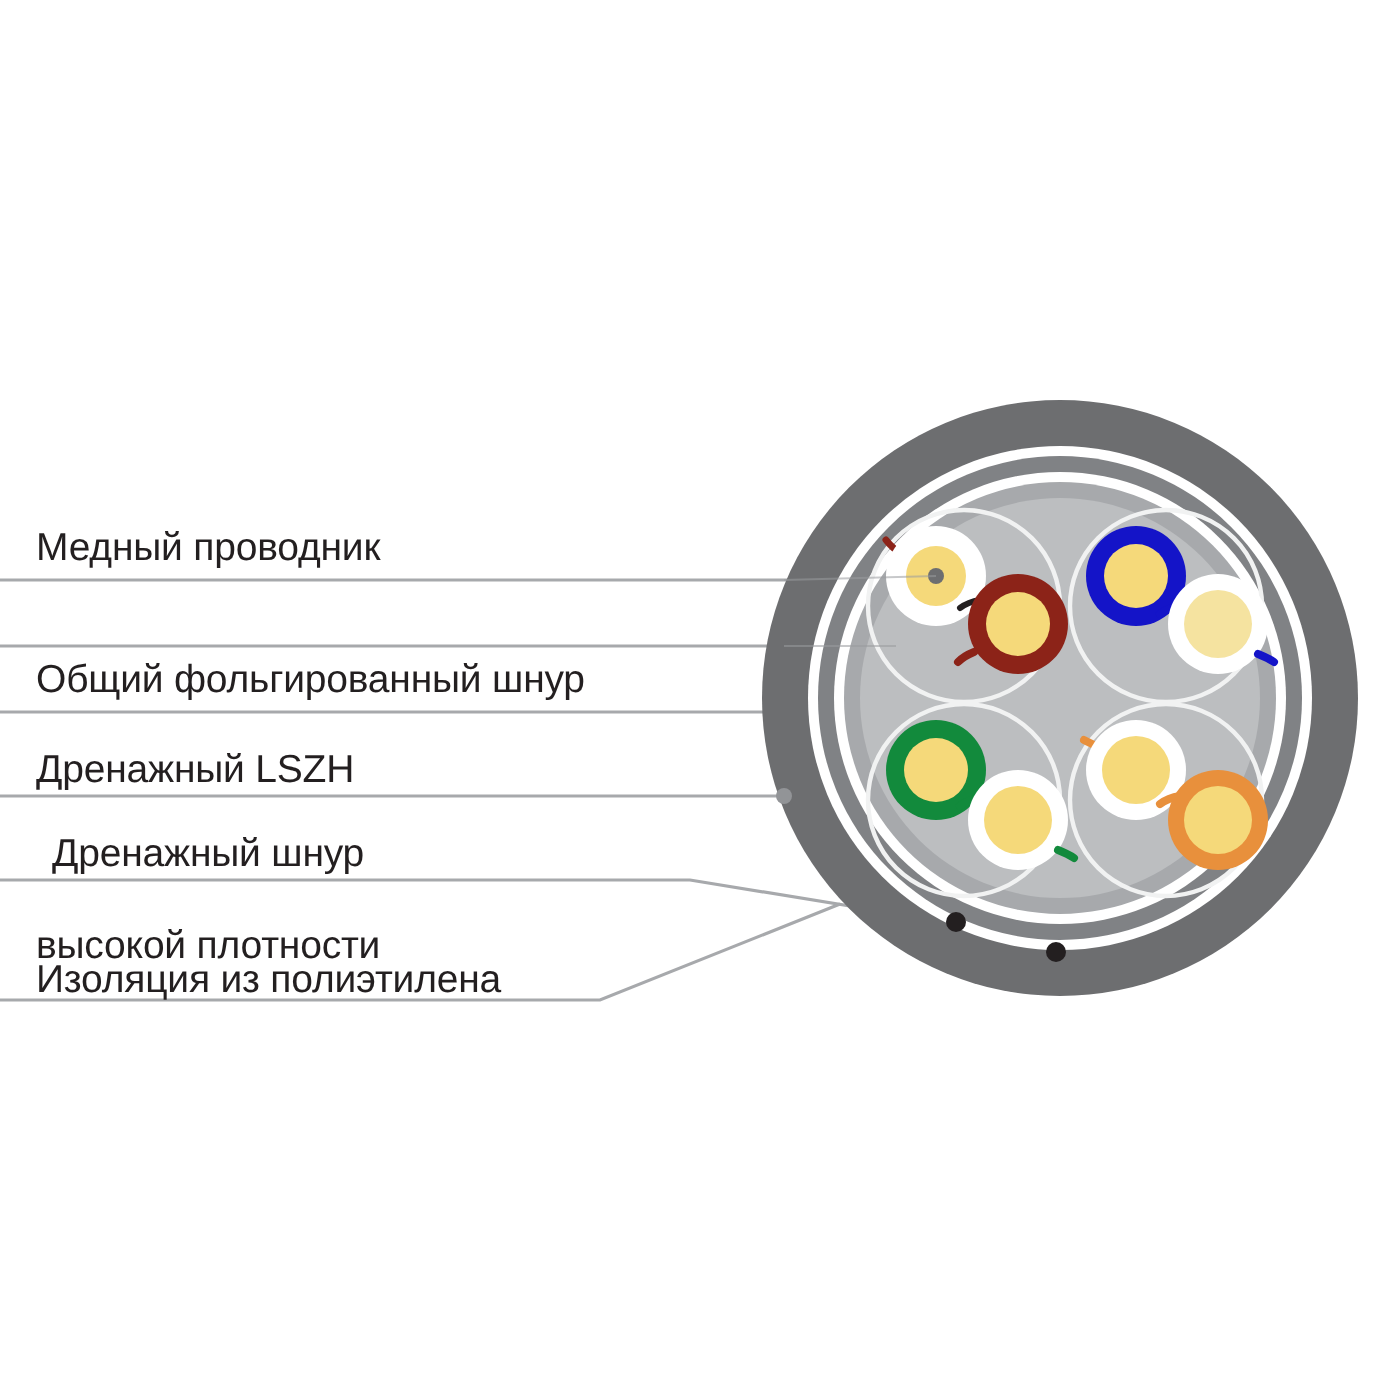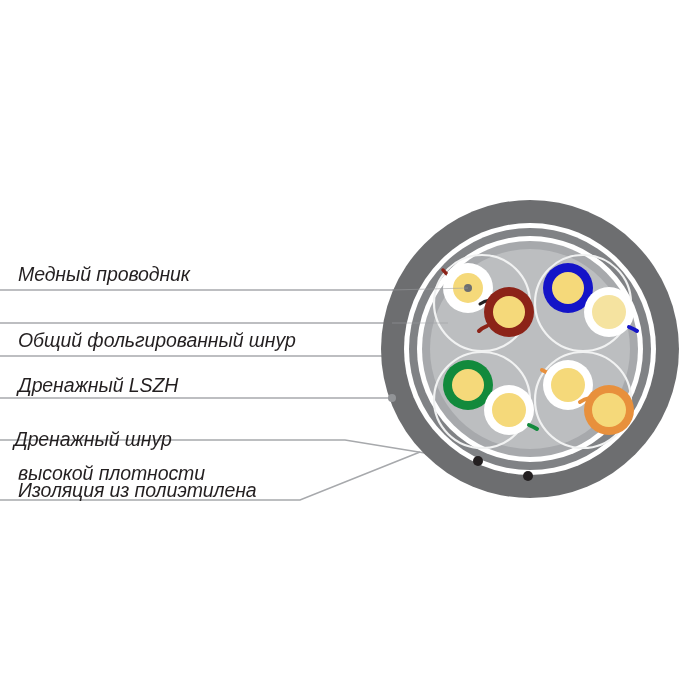--- a/index.html
+++ b/index.html
@@ -9,21 +9,20 @@
   }
   body {
     font-family: "Liberation Sans", sans-serif;
   }
   #stage {
     position: relative;
     width: 692px;
     height: 700px;
     background: #ffffff;
     overflow: hidden;
-    font-style: italic;
   }
   #diagram-svg {
     position: absolute;
     left: 0;
     top: 0;
     width: 700px;
     height: 700px;
     display: block;
   }
   .callout-label {
@@ -129,19 +128,19 @@
 
   </svg>
 
   <div class="callout-label" style="left:18px; top:262px;">Медный проводник</div>
 
 
   <div class="callout-label" style="left:18px; top:328px;">Общий фольгированный шнур</div>
 
   <div class="callout-label" style="left:18px; top:373px;">Дренажный LSZH</div>
 
-  <div class="callout-label" style="left:14px; top:415px;margin-top:12px;">Дренажный шнур</div>
+  <div class="callout-label" style="left:26px; top:415px;">Дренажный шнур</div>
 
   <div class="callout-label" style="left:18px; top:478px;">Изоляция из полиэтилена</div>
 
   <div class="callout-label" style="left:18px; top:461px;text-align:right;">высокой плотности</div>
 
 </div>
 
 </body></html>

